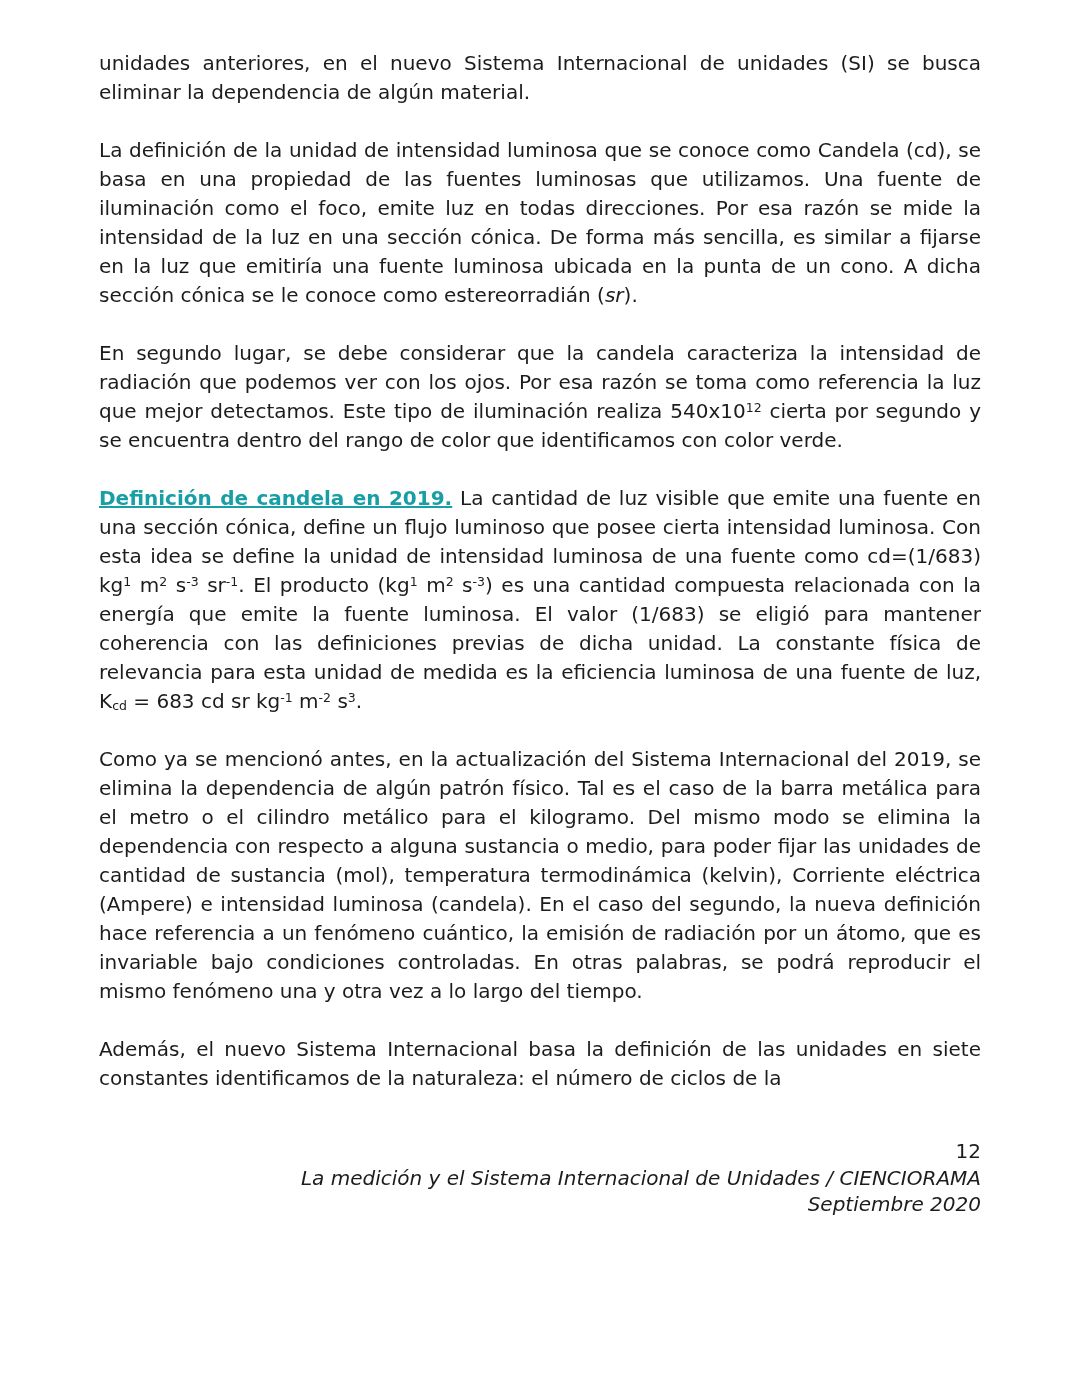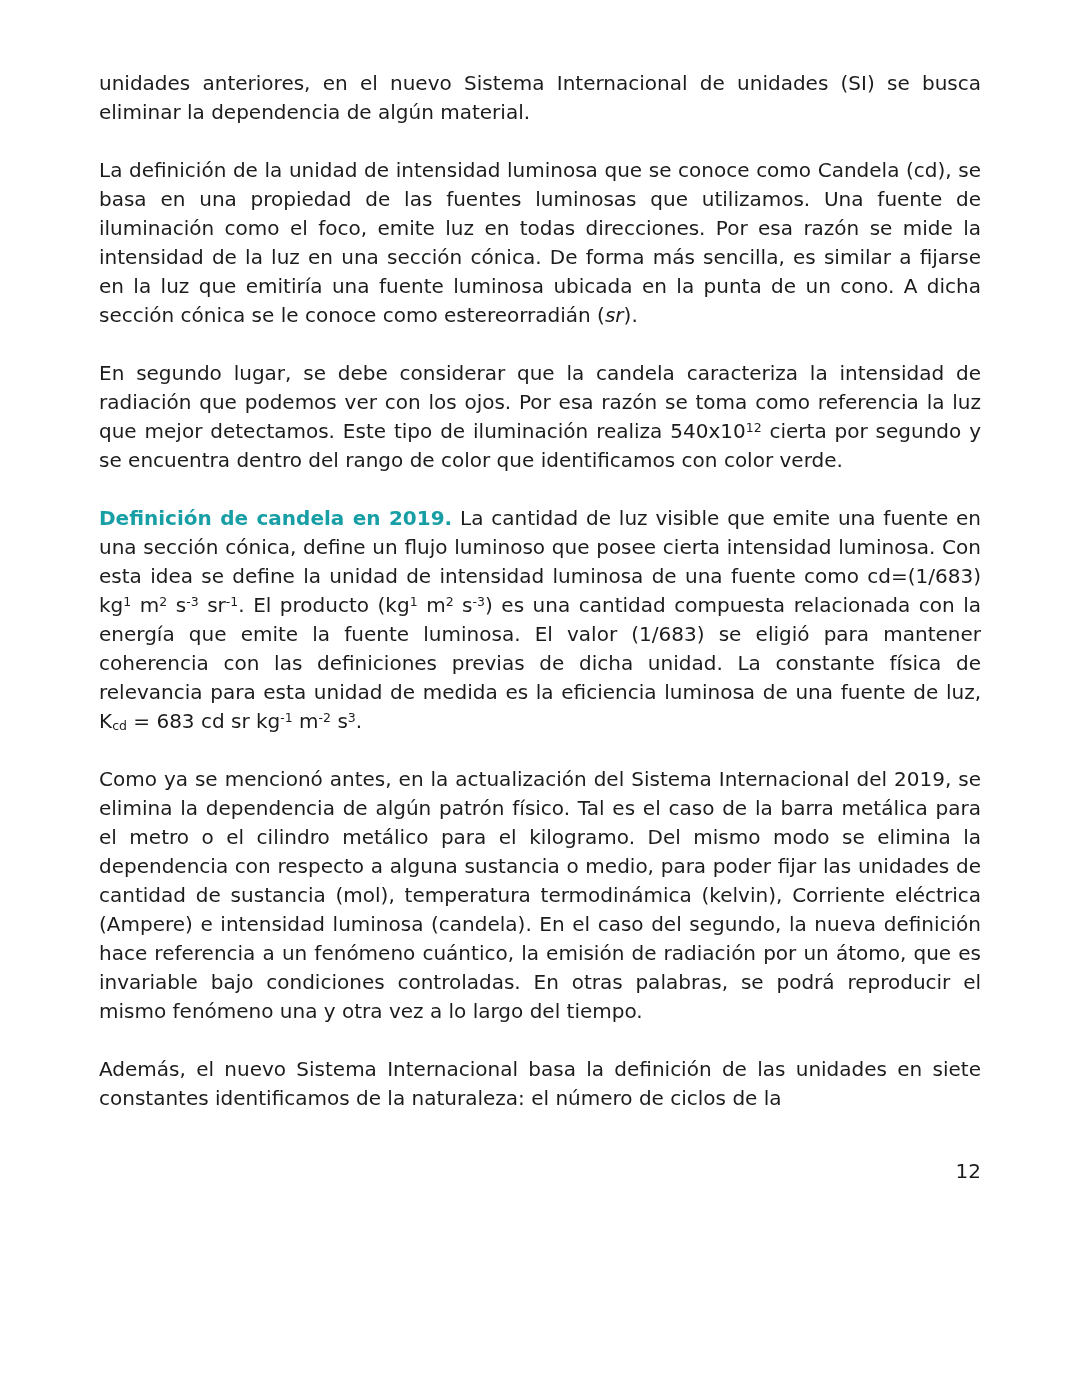--- a/index.html
+++ b/index.html
@@ -4,36 +4,37 @@
 <style>
   html, body {
     margin: 0;
     padding: 0;
     background: #ffffff;
   }
   .page {
     width: 1080px;
     height: 1274px;
     box-sizing: border-box;
-    padding: 69px 99px 0 99px;
+    padding: 49px 99px 0 99px;
     background: #ffffff;
     font-family: "DejaVu Sans", sans-serif;
     font-size: 20px;
     line-height: 29px;
     color: #1c1c1c;
     overflow: hidden;
   }
   .doc p {
     margin: 0 0 29px 0;
     text-align: justify;
     text-justify: inter-word;
   }
   .seg-heading {
     color: #189fa6;
     font-weight: bold;
+    text-decoration: underline;
   }
   .seg-italic {
     font-style: italic;
   }
   sup, sub {
     font-size: 12.5px;
     line-height: 0;
   }
   sup { vertical-align: baseline; position: relative; top: -0.45em; }
   sub { vertical-align: baseline; position: relative; top: 0.18em; }
@@ -53,14 +54,16 @@
   <div class="doc">
     <p><span>unidades anteriores, en el nuevo Sistema Internacional de unidades (SI) se busca eliminar la dependencia de algún material.</span></p>
     <p><span>La definición de la unidad de intensidad luminosa que se conoce como Candela (cd), se basa en una propiedad de las fuentes luminosas que utilizamos. Una fuente de iluminación como el foco, emite luz en todas direcciones. Por esa razón se mide la intensidad de la luz en una sección cónica. De forma más sencilla, es similar a fijarse en la luz que emitiría una fuente luminosa ubicada en la punta de un cono. A dicha sección cónica se le conoce como estereorradián (</span><span class="seg-italic">sr</span><span>).</span></p>
     <p><span>En segundo lugar, se debe considerar que la candela caracteriza la intensidad de radiación que podemos ver con los ojos. Por esa razón se toma como referencia la luz que mejor detectamos. Este tipo de iluminación realiza 540x10</span><sup>12</sup><span> cierta por segundo y se encuentra dentro del rango de color que identificamos con color verde.</span></p>
     <p><span class="seg-heading">Definición de candela en 2019.</span><span> La cantidad de luz visible que emite una fuente en una sección cónica, define un flujo luminoso que posee cierta intensidad luminosa. Con esta idea se define la unidad de intensidad luminosa de una fuente como cd=(1/683) kg</span><sup>1</sup><span> m</span><sup>2</sup><span> s</span><sup>-3</sup><span> sr</span><sup>-1</sup><span>. El producto (kg</span><sup>1</sup><span> m</span><sup>2</sup><span> s</span><sup>-3</sup><span>) es una cantidad compuesta relacionada con la energía que emite la fuente luminosa. El valor (1/683) se eligió para mantener coherencia con las definiciones previas de dicha unidad. La constante física de relevancia para esta unidad de medida es la eficiencia luminosa de una fuente de luz, K</span><sub>cd</sub><span> = 683 cd sr kg</span><sup>-1</sup><span> m</span><sup>-2</sup><span> s</span><sup>3</sup><span>.</span></p>
     <p><span>Como ya se mencionó antes, en la actualización del Sistema Internacional del 2019, se elimina la dependencia de algún patrón físico. Tal es el caso de la barra metálica para el metro o el cilindro metálico para el kilogramo. Del mismo modo se elimina la dependencia con respecto a alguna sustancia o medio, para poder fijar las unidades de cantidad de sustancia (mol), temperatura termodinámica (kelvin), Corriente eléctrica (Ampere) e intensidad luminosa (candela). En el caso del segundo, la nueva definición hace referencia a un fenómeno cuántico, la emisión de radiación por un átomo, que es invariable bajo condiciones controladas. En otras palabras, se podrá reproducir el mismo fenómeno una y otra vez a lo largo del tiempo.</span></p>
     <p><span>Además, el nuevo Sistema Internacional basa la definición de las unidades en siete constantes identificamos de la naturaleza: el número de ciclos de la</span></p>
   </div>
   <div class="footer">
     <div>12</div>
+    <div class="italic">La medición y el Sistema Internacional de Unidades  / CIENCIORAMA</div>
+    <div class="italic">Septiembre 2020</div>
   </div>
 </div>
 
 </body></html>

